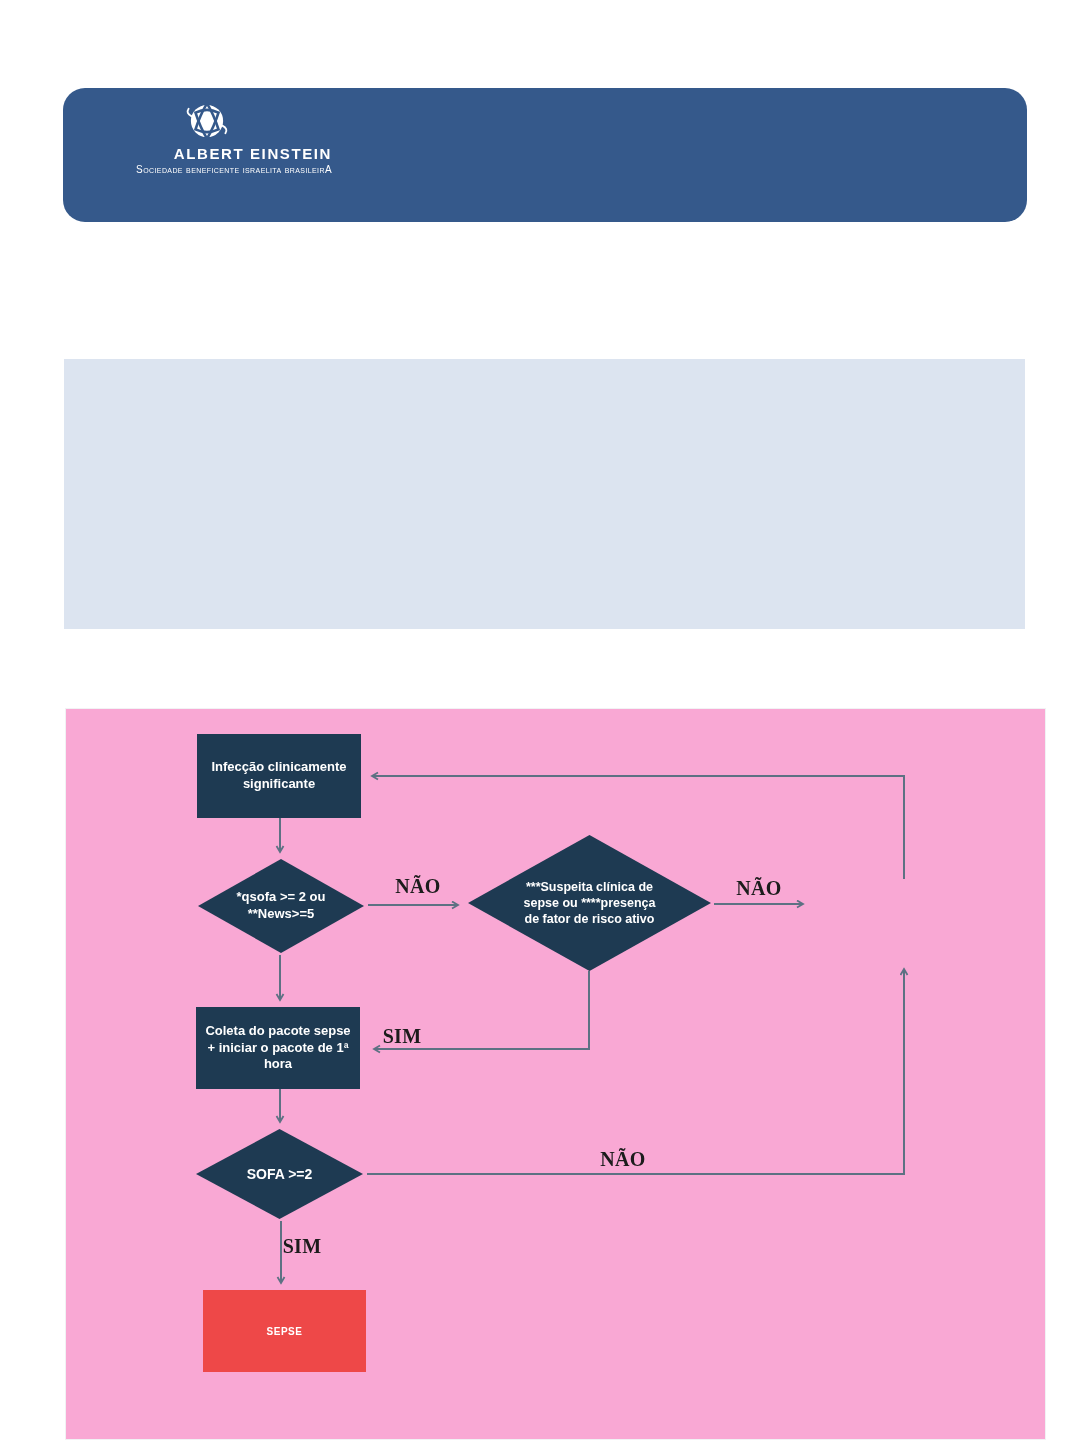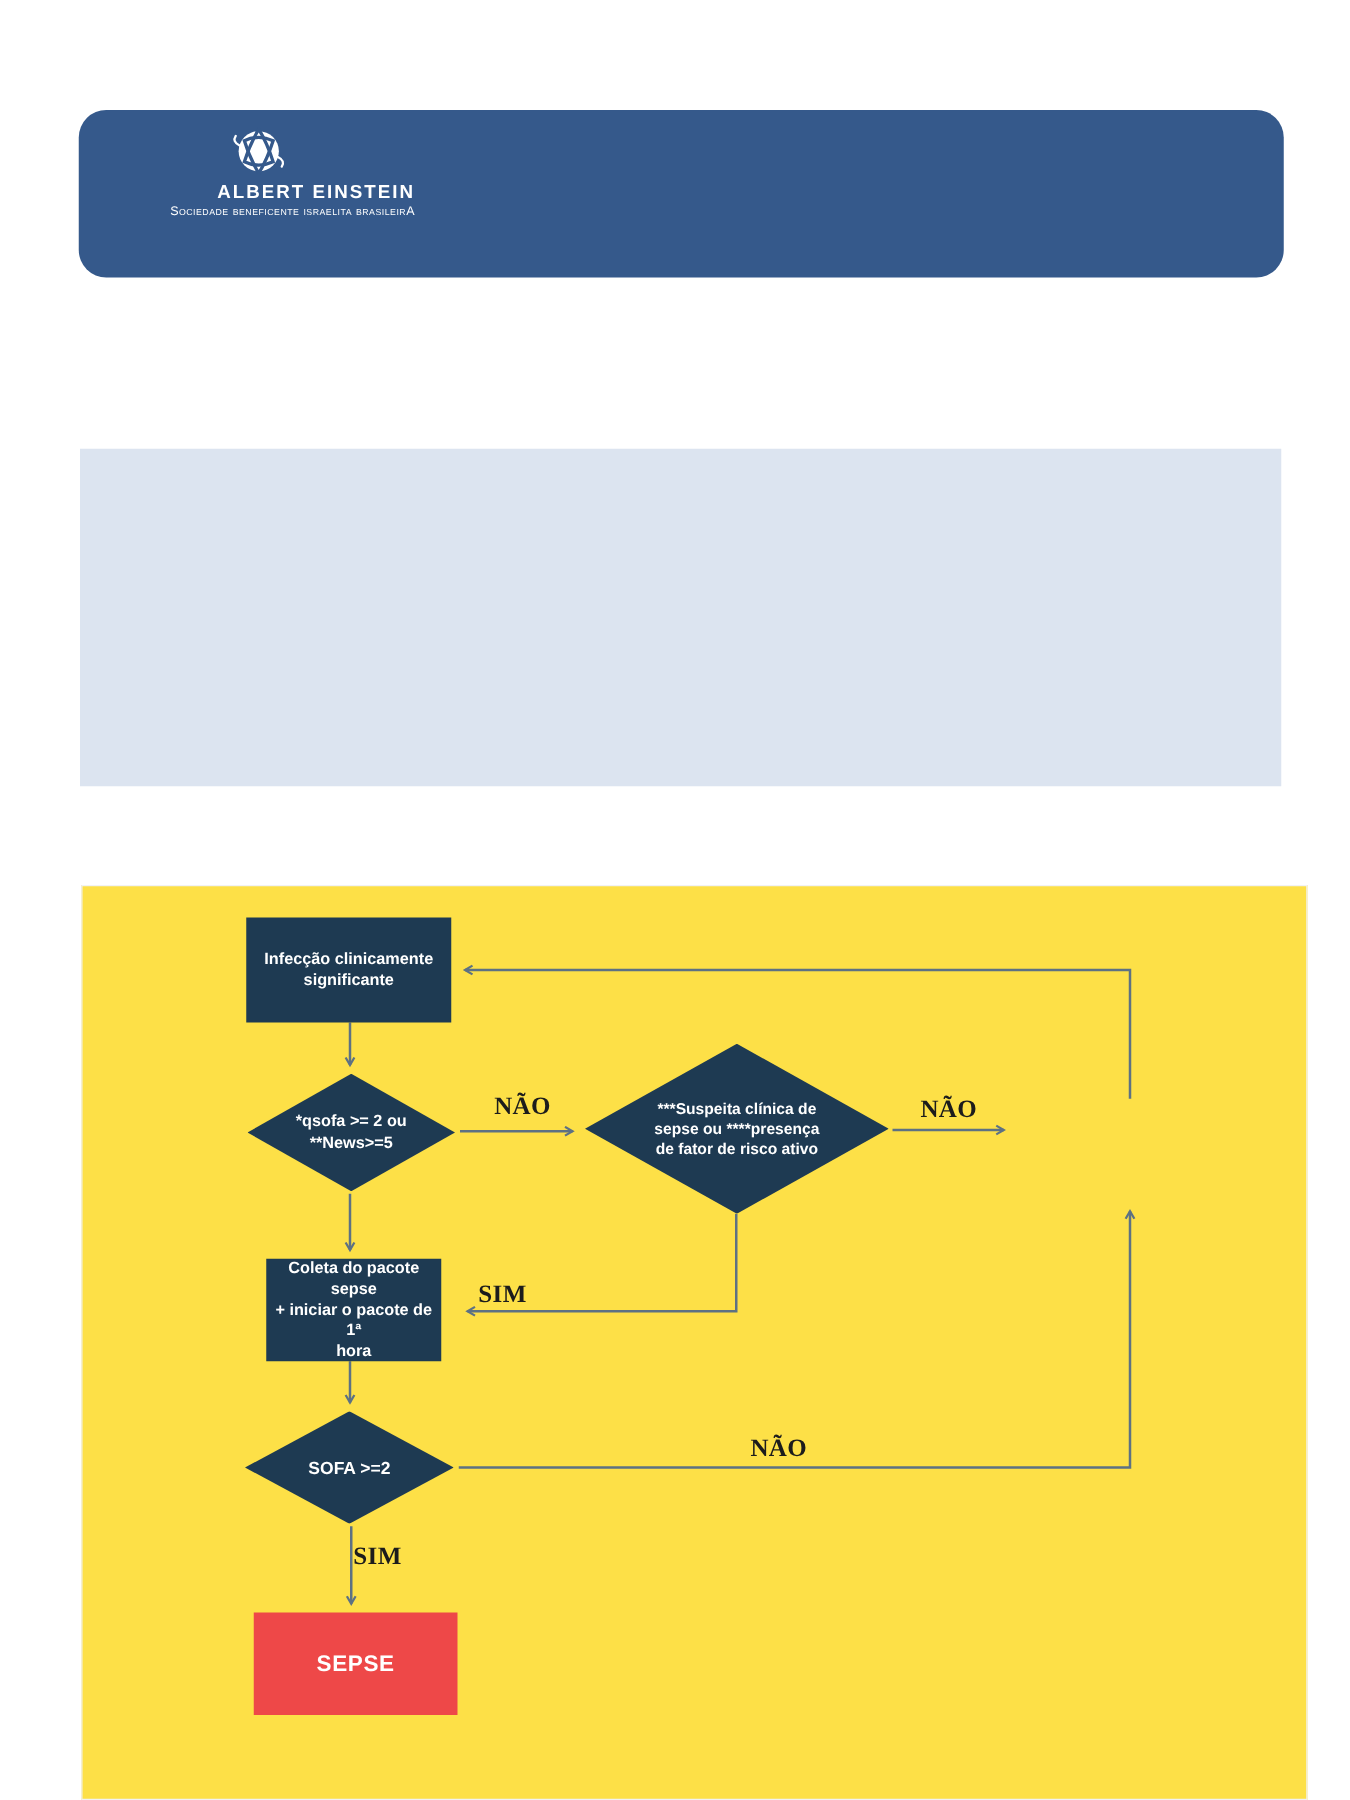--- a/index.html
+++ b/index.html
@@ -14,38 +14,38 @@
   .logo-title{font-size:15px;font-weight:bold;letter-spacing:1.6px;line-height:1.1;}
   .logo-subtitle{font-size:10px;font-variant:small-caps;letter-spacing:.4px;
                  line-height:1.2;margin-top:1px;white-space:nowrap;}
 
   
   .info-panel{position:absolute;left:64px;top:359px;width:961px;height:270px;
               background:#dce4f0;}
 
   
   .flow-panel{position:absolute;left:65px;top:708px;width:981px;height:732px;
-              background:#fde047;border:1px solid #f1f2f4;box-sizing:border-box;}
+              background:#f9a8d4;border:1px solid #f1f2f4;box-sizing:border-box;}
   .edges{position:absolute;left:0;top:0;width:981px;height:732px;}
 
   .node{position:absolute;display:flex;align-items:center;justify-content:center;
         color:#ffffff;font-weight:bold;text-align:center;white-space:pre-line;
         box-sizing:border-box;}
   .rect-navy{background:#1e3a52;}
   .diamond{background:#1e3a52;clip-path:polygon(50% 0%,100% 50%,50% 100%,0% 50%);}
   .rect-green{background:#4fa24f;}
   .rect-red{background:#ee4848;}
 
   .n-infeccao{left:131px;top:25px;width:164px;height:84px;font-size:13px;line-height:1.3;}
   .n-qsofa{left:132px;top:150px;width:166px;height:94px;font-size:13px;line-height:1.3;}
   .n-suspeita{left:402px;top:126px;width:243px;height:136px;font-size:12.5px;line-height:1.3;}
   .n-reavaliacao{left:750px;top:170px;width:162px;height:82px;font-size:13px;line-height:1.3;}
-  .n-coleta{left:147px;top:298px;width:140px;height:82px;font-size:13px;line-height:1.3;}
+  .n-coleta{left:130px;top:298px;width:164px;height:82px;font-size:13px;line-height:1.3;}
   .n-sofa{left:130px;top:420px;width:167px;height:90px;font-size:14px;}
-  .n-sepse{left:137px;top:581px;width:163px;height:82px;font-size:18px;letter-spacing:.5px;}
+  .n-sepse{left:137px;top:581px;width:163px;height:82px;font-size:10px;letter-spacing:.5px;}
 
   .edge-label{position:absolute;transform:translate(-50%,-50%);
               font-size:20px;font-weight:800;color:#1c1c1c;letter-spacing:.3px;font-family:Liberation Serif, serif;}
   .l-nao1{left:352px;top:177px;}
   .l-nao2{left:693px;top:179px;}
   .l-nao3{left:557px;top:450px;}
   .l-sim1{left:336px;top:327px;}
   .l-sim2{left:236px;top:537px;}
 </style>
 </head>

